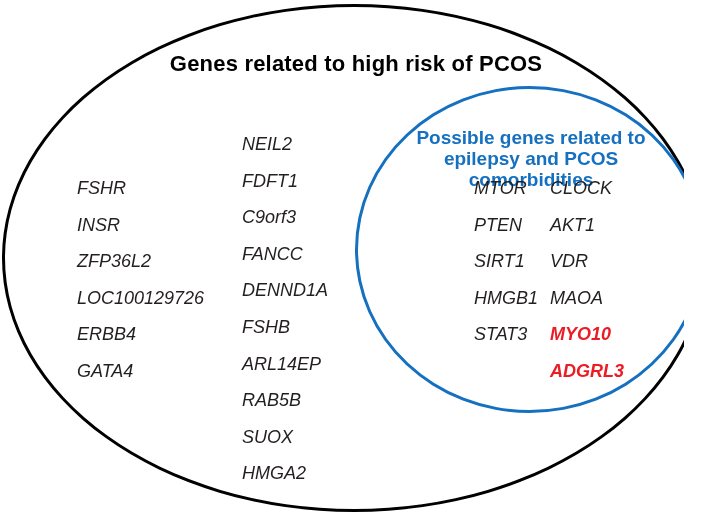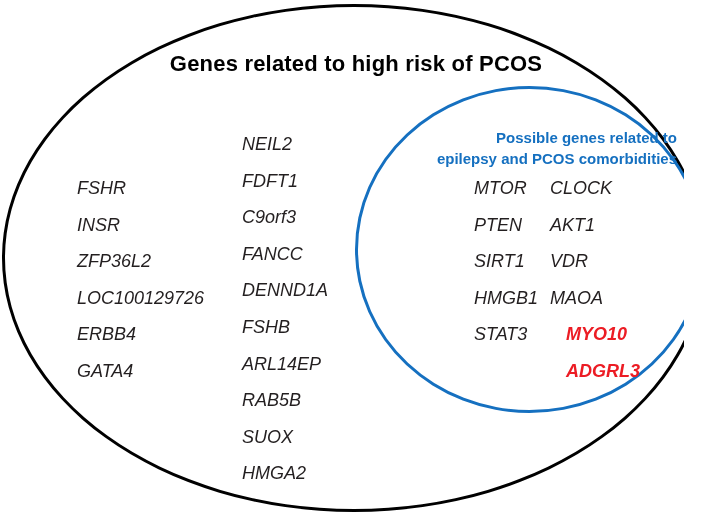--- a/index.html
+++ b/index.html
@@ -47,42 +47,41 @@
     font-weight: bold;
     color: #000000;
     letter-spacing: 0.2px;
     white-space: nowrap;
   }
   .inner-label {
     position: absolute;
     left: 385px;
     top: 127px;
     width: 292px;
-    text-align: right;
-    font-size: 15px;
+    text-align: center;
+    font-size: 19px;
     font-weight: bold;
     line-height: 21px;
     color: #1570c0;
   }
   .gene-col {
     position: absolute;
     display: flex;
     flex-direction: column;
   }
   .gene {
     font-style: italic;
     font-size: 18px;
     line-height: 36.6px;
     color: #231f20;
     white-space: nowrap;
   }
   .gene.highlight {
     color: #ec1c24;
     font-weight: bold;
-    margin-left: 16px;
   }
   .col-left   { left: 77px;  top: 170px; }
   .col-middle { left: 242px; top: 126px; }
   .col-inner1 { left: 428px; top: 170px; margin-left: 46px; }
   .col-inner2 { left: 550px; top: 170px; }
 </style>
 </head>
 <body>
 
 <div class="figure">

